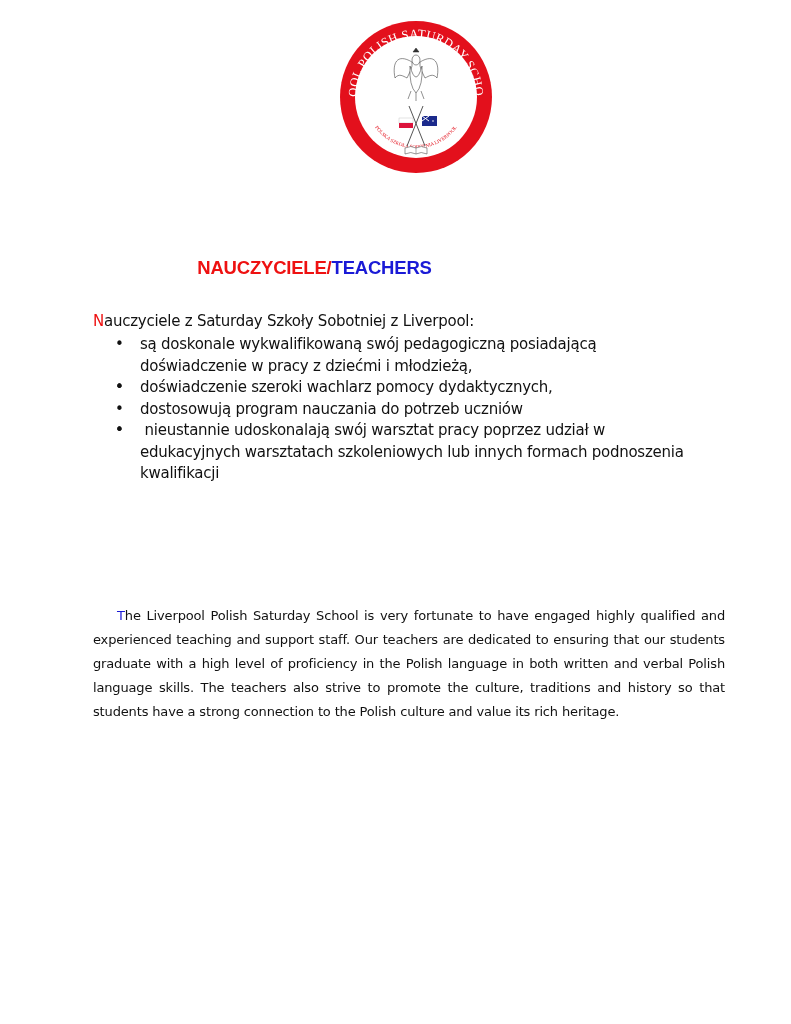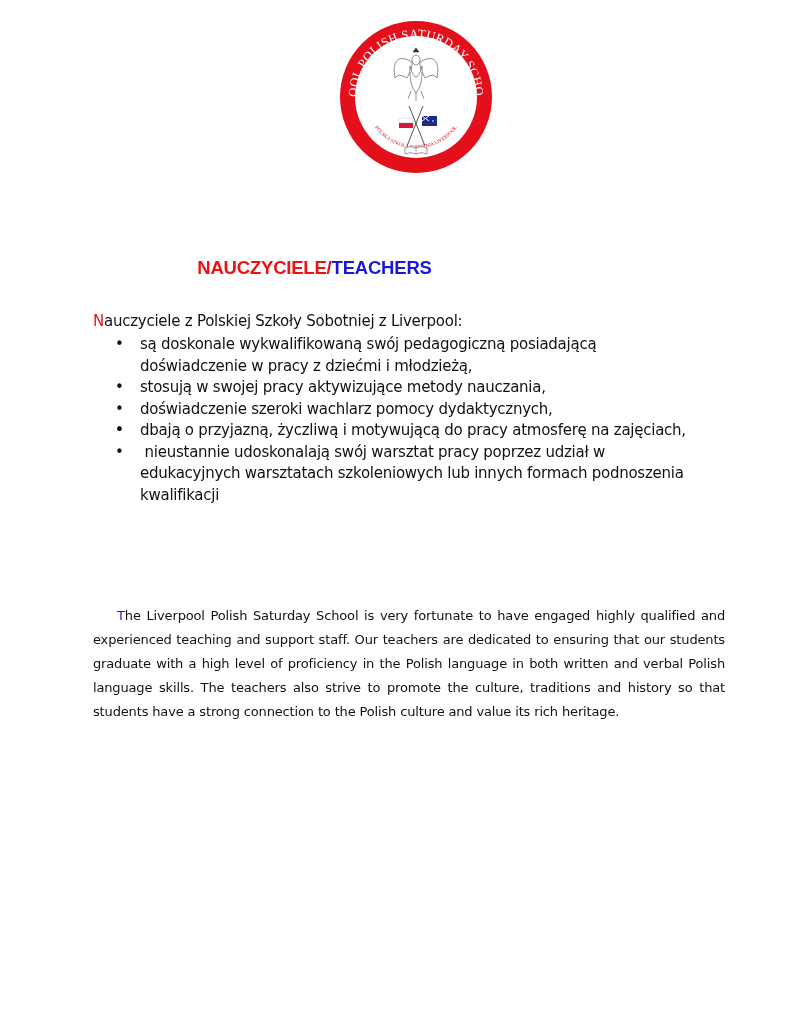--- a/index.html
+++ b/index.html
@@ -77,25 +77,25 @@
     <path d="M68 130 Q 74 127 79 130 Q 84 127 90 130 L 90 136 Q 84 133 79 136 Q 74 133 68 136 Z" fill="#fff" stroke="#555" stroke-width="0.6"></path>
     <line x1="79" y1="130" x2="79" y2="136" stroke="#555" stroke-width="0.5"></line>
   </svg>
 </div>
 
 <div class="title">
   <span class="red">NAUCZYCIELE/</span><span class="blue">TEACHERS</span>
 </div>
 
 <div class="intro">
-  <span class="cap-red">N</span><span>auczyciele z Polskiej Szkoły Sobotniej z Liverpool:</span>
+  <span class="cap-red">N</span><span>auczyciele z Saturday Szkoły Sobotniej z Liverpool:</span>
 </div>
 
 <ul class="bullets">
   <li><span class="dot">•</span><span>są doskonale wykwalifikowaną swój pedagogiczną posiadającą doświadczenie w pracy z dziećmi i młodzieżą,</span></li>
-  <li><span class="dot">•</span><span>stosują w swojej pracy aktywizujące metody nauczania,</span></li>
+  <li><span class="dot">•</span></li>
   <li><span class="dot">•</span><span>doświadczenie szeroki wachlarz pomocy dydaktycznych,</span></li>
+  <li><span class="dot">•</span><span>dostosowują program nauczania do potrzeb uczniów</span></li>
   <li><span class="dot">•</span></li>
-  <li><span class="dot">•</span><span>dbają o przyjazną, życzliwą i motywującą do pracy atmosferę na zajęciach,</span></li>
   <li><span class="dot">•</span><span style="white-space: pre-wrap;"> nieustannie udoskonalają swój warsztat pracy poprzez udział w edukacyjnych warsztatach szkoleniowych lub innych formach podnoszenia kwalifikacji</span></li>
 </ul>
 
 <div class="para"><span class="cap-blue">T</span><span>he Liverpool Polish Saturday School is very fortunate to have engaged highly qualified and experienced teaching and support staff. Our teachers are dedicated to ensuring that our students graduate with a high level of proficiency in the Polish language in both written and verbal Polish language skills. The teachers also strive to promote the culture, traditions and history so that students have a strong connection to the Polish culture and value its rich heritage.</span></div>
 
 </body></html>

